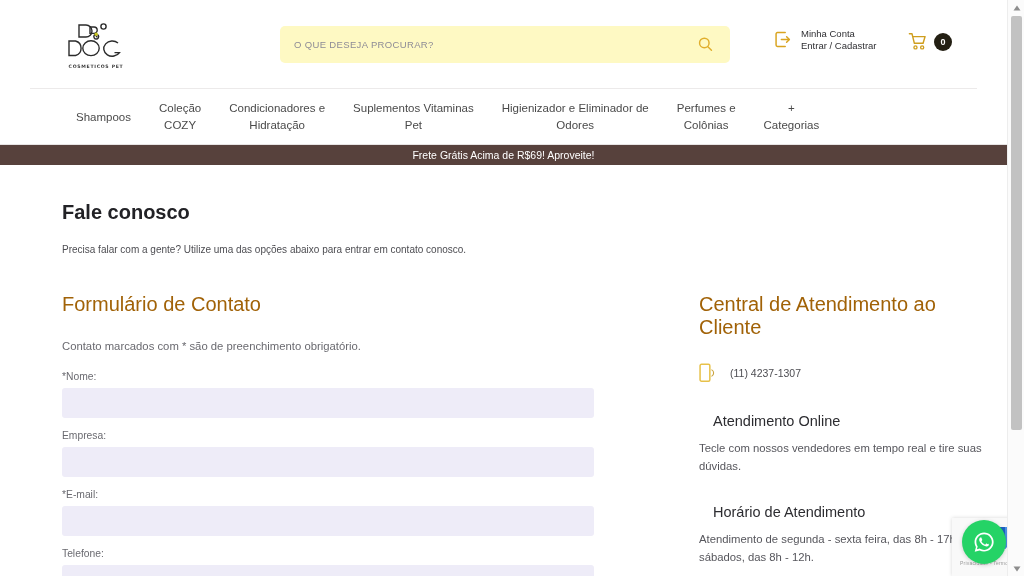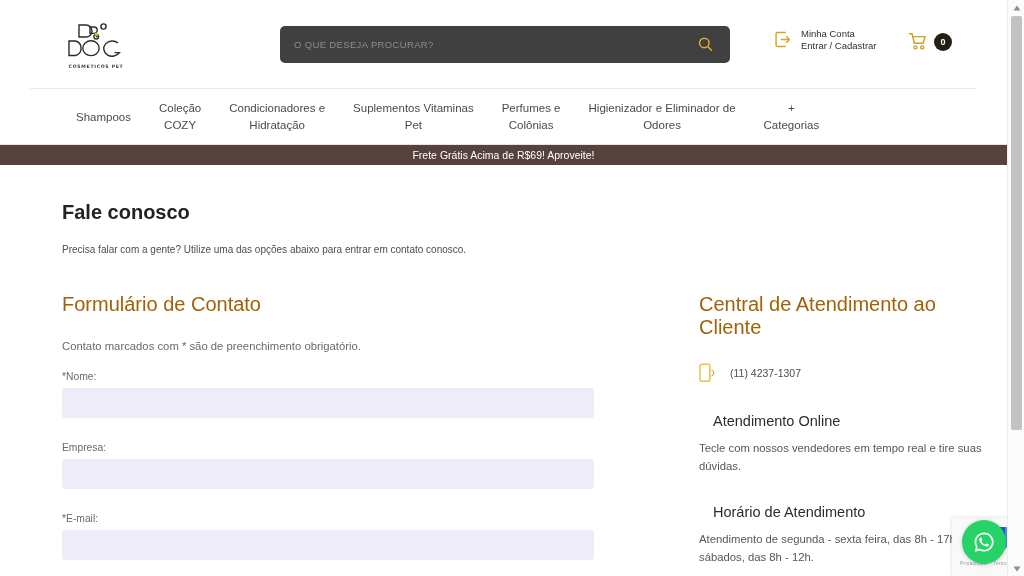--- a/index.html
+++ b/index.html
@@ -59,21 +59,21 @@
     margin-top: 1px;
     font-family: "DejaVu Sans", sans-serif;
   }
 
   .search-box {
     position: absolute;
     left: 280px;
     top: 26px;
     width: 450px;
     height: 37px;
-    background: #404040;
+    background: #fef9c3;
     border-radius: 5px;
     display: flex;
     align-items: center;
     padding: 0 14px;
   }
   .search-input {
     flex: 1;
     border: none;
     outline: none;
     background: transparent;
@@ -218,21 +218,21 @@
     font-size: 14.5px;
     color: #2c2c30;
     font-weight: 400;
     margin: 0 0 10px 14px;
   }
   .helper {
     font-size: 11.3px;
     color: #6a6a70;
     margin-bottom: 19px;
   }
-  .field { margin-bottom: 24px; }
+  .field { margin-bottom: 12px; }
   .field-label {
     font-size: 10.3px;
     color: #6a6a70;
     margin-bottom: 6px;
     display: block;
   }
   .field-input {
     width: 532px;
     height: 30px;
     background: #eeecf8;
@@ -381,24 +381,24 @@
 
     <div class="nav-sep"></div>
     <div class="nav">
       <div class="nav-item n0">Shampoos</div>
       <div class="nav-item">Coleção
 COZY</div>
       <div class="nav-item">Condicionadores e
 Hidratação</div>
       <div class="nav-item">Suplementos Vitaminas
 Pet</div>
+      <div class="nav-item">Higienizador e Eliminador de
+Odores</div>
       <div class="nav-item">Perfumes e
 Colônias</div>
-      <div class="nav-item">Higienizador e Eliminador de
-Odores</div>
       <div class="nav-item more">+
 Categorias</div>
     </div>
     <div class="nav-bottom-line"></div>
 
     <div class="promo">
       <span class="promo-text">Frete Grátis Acima de R$69! Aproveite!</span>
     </div>
 
     <div class="content">

